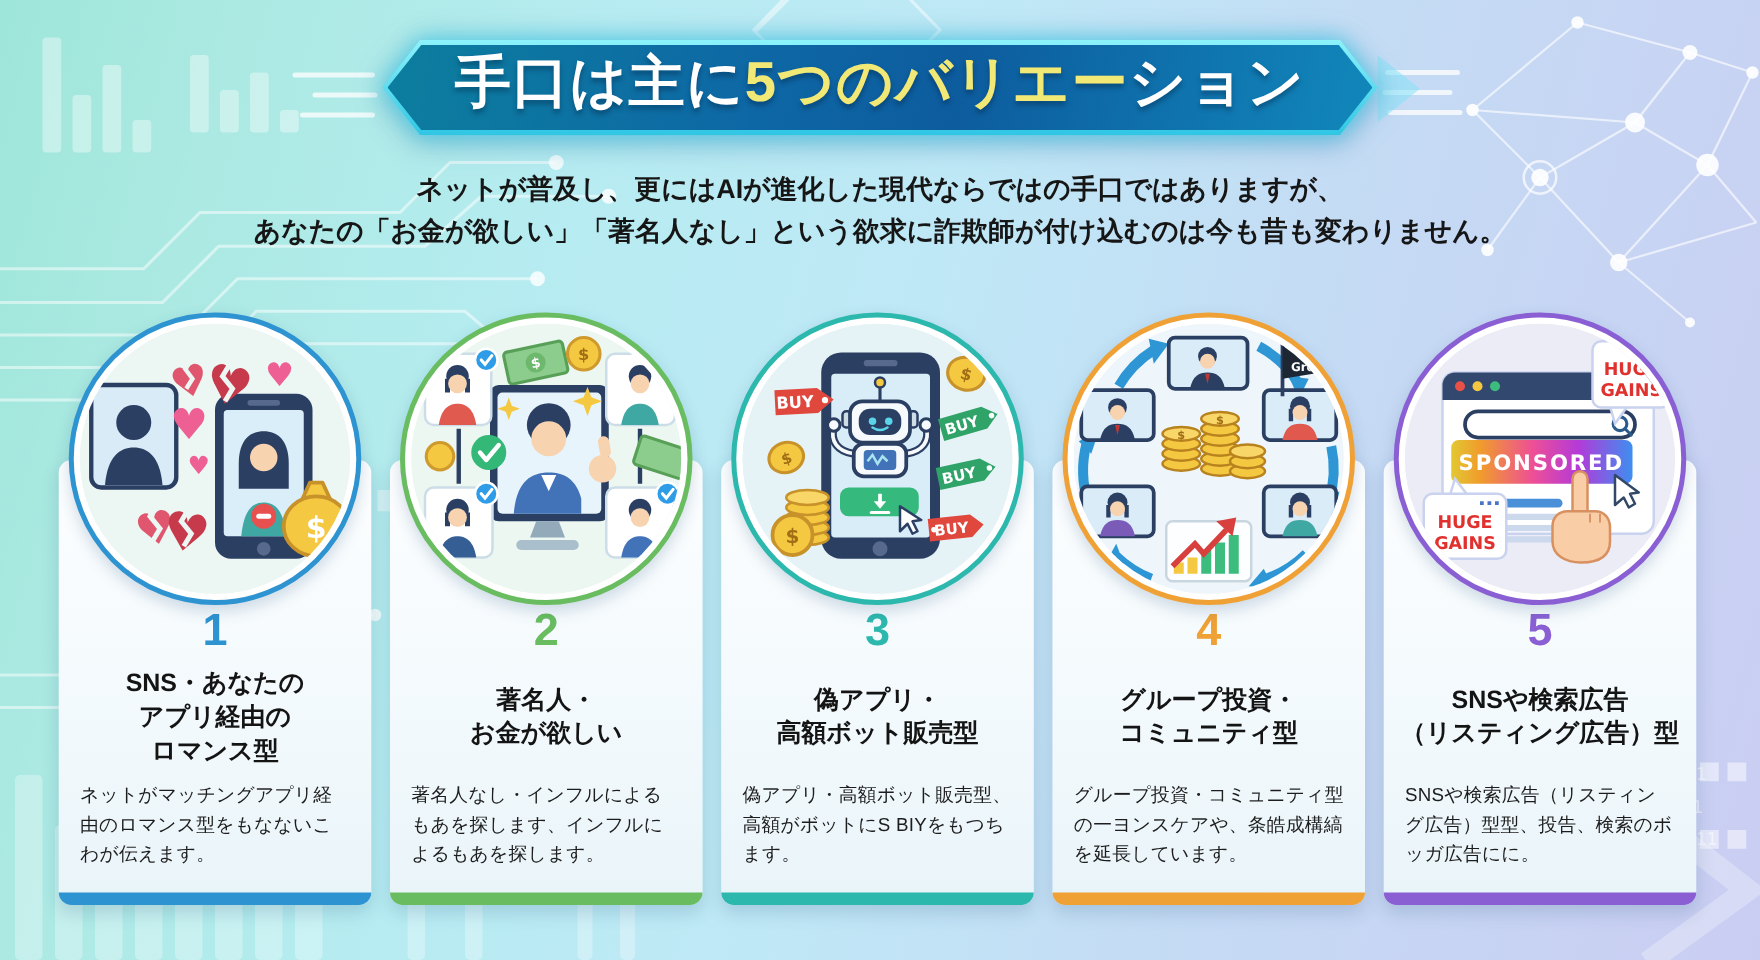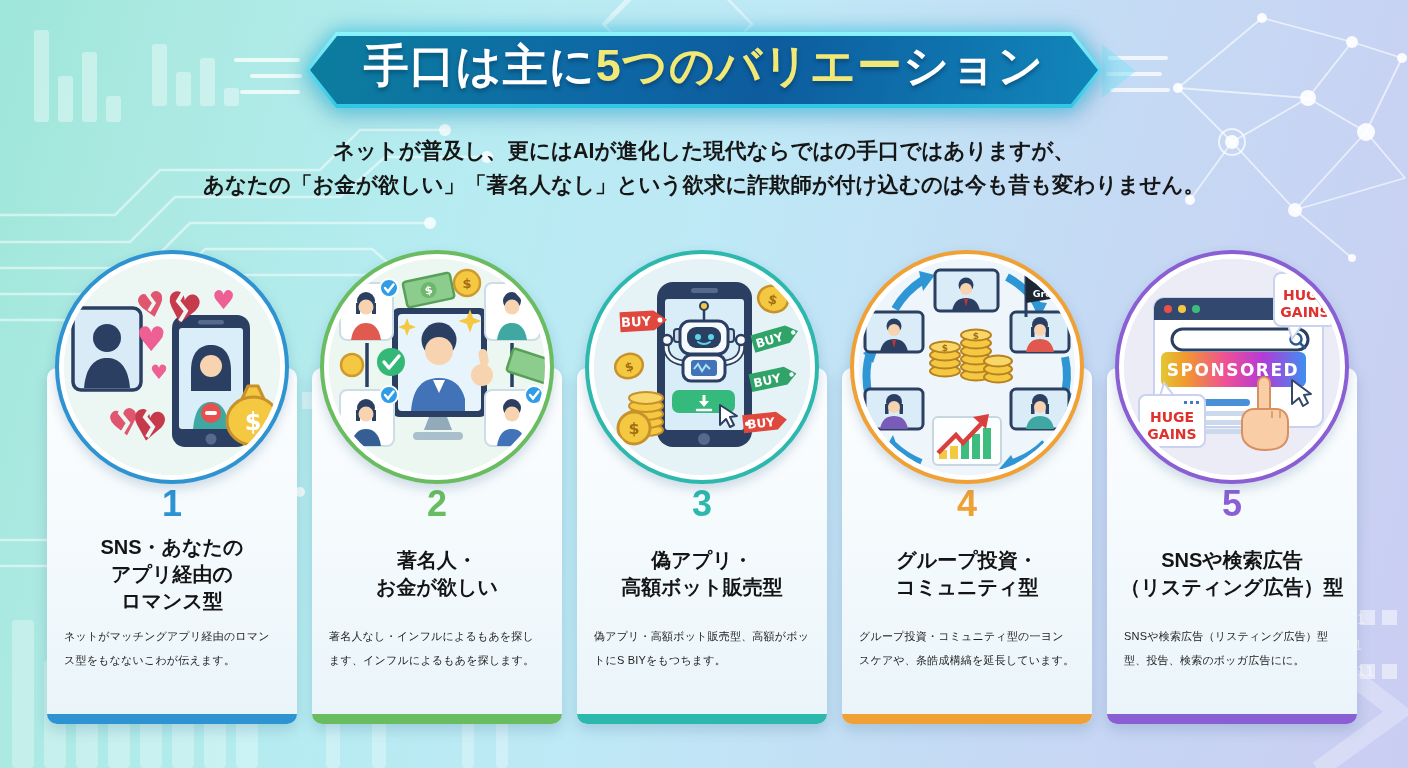--- a/index.html
+++ b/index.html
@@ -52,21 +52,21 @@
     box-shadow:0 5px 12px rgba(50,95,135,.22);
   }
   .circle-inner{width:216px;height:216px;border-radius:50%;overflow:hidden;}
   .circle-inner svg{display:block;}
   .num{font-size:36px;line-height:40px;font-weight:800;}
   .card-title{
     height:84px;margin-top:8px;display:flex;flex-direction:column;justify-content:center;
     font-size:20px;line-height:27px;font-weight:800;color:#141414;padding:0 5px;
   }
   .card-desc{
-    margin:9px 17px 0;font-size:11px;line-height:23.5px;font-weight:500;
+    margin:9px 17px 0;font-size:15px;line-height:23.5px;font-weight:500;
     color:#1d1d1d;text-align:left;letter-spacing:.2px;
   }
 </style>
 </head>
 <body>
 
 <div class="page">
 
   <svg class="bg-svg" width="1408" height="768" viewBox="0 0 1408 768">
 

